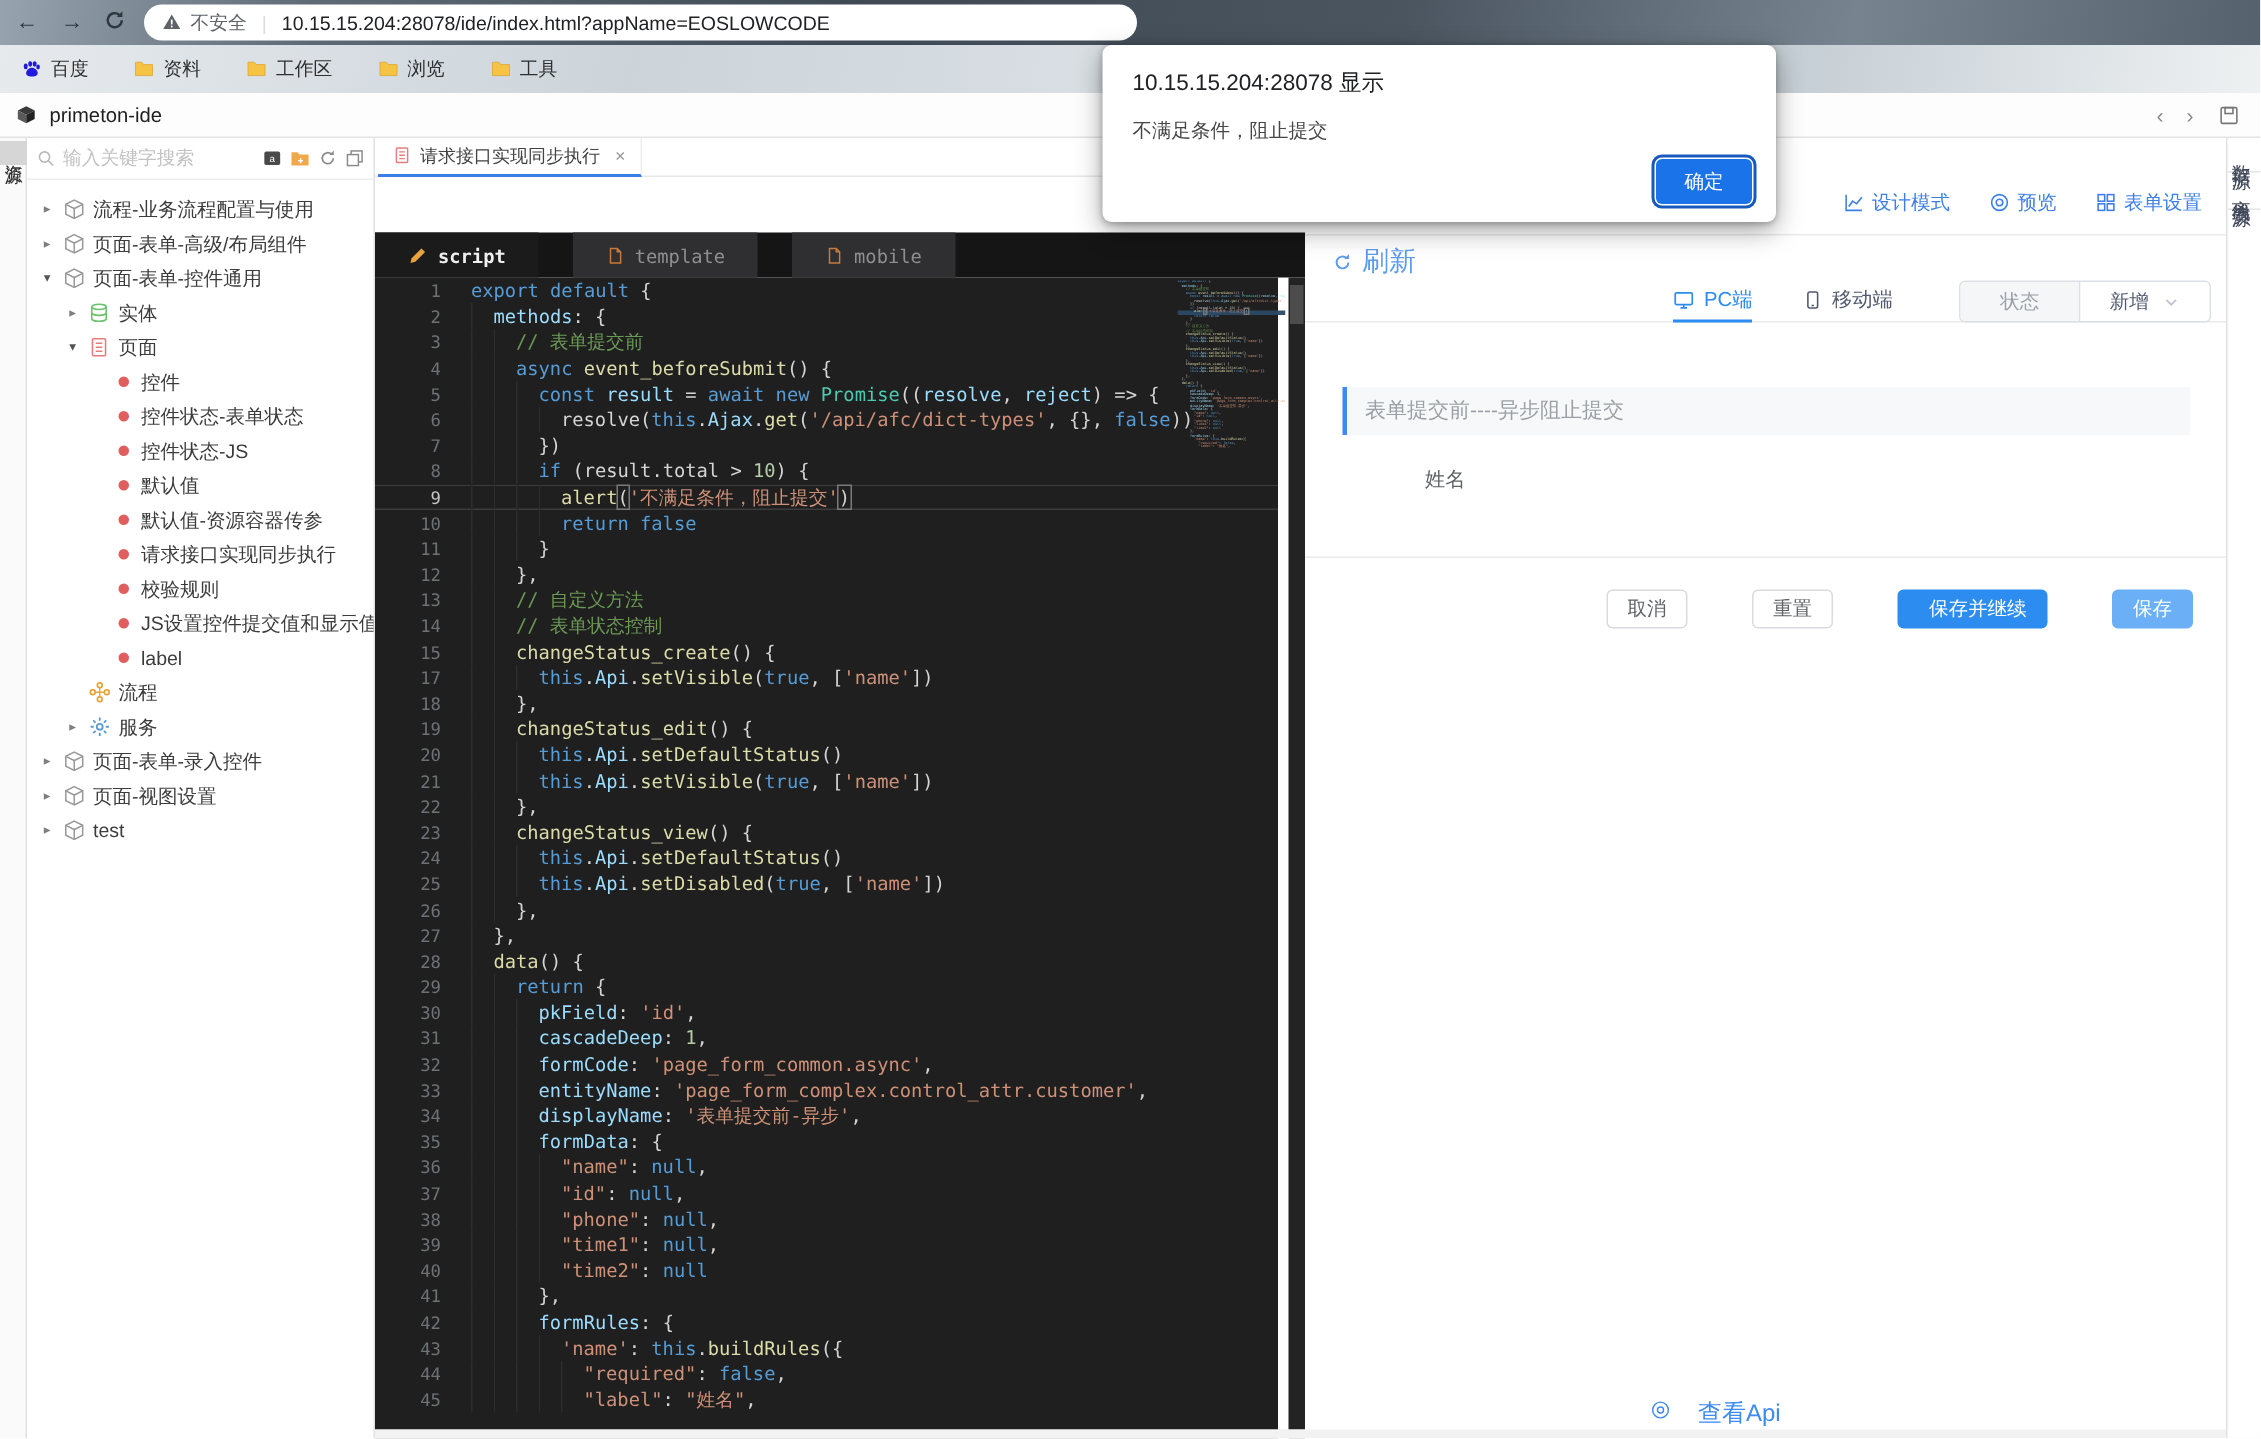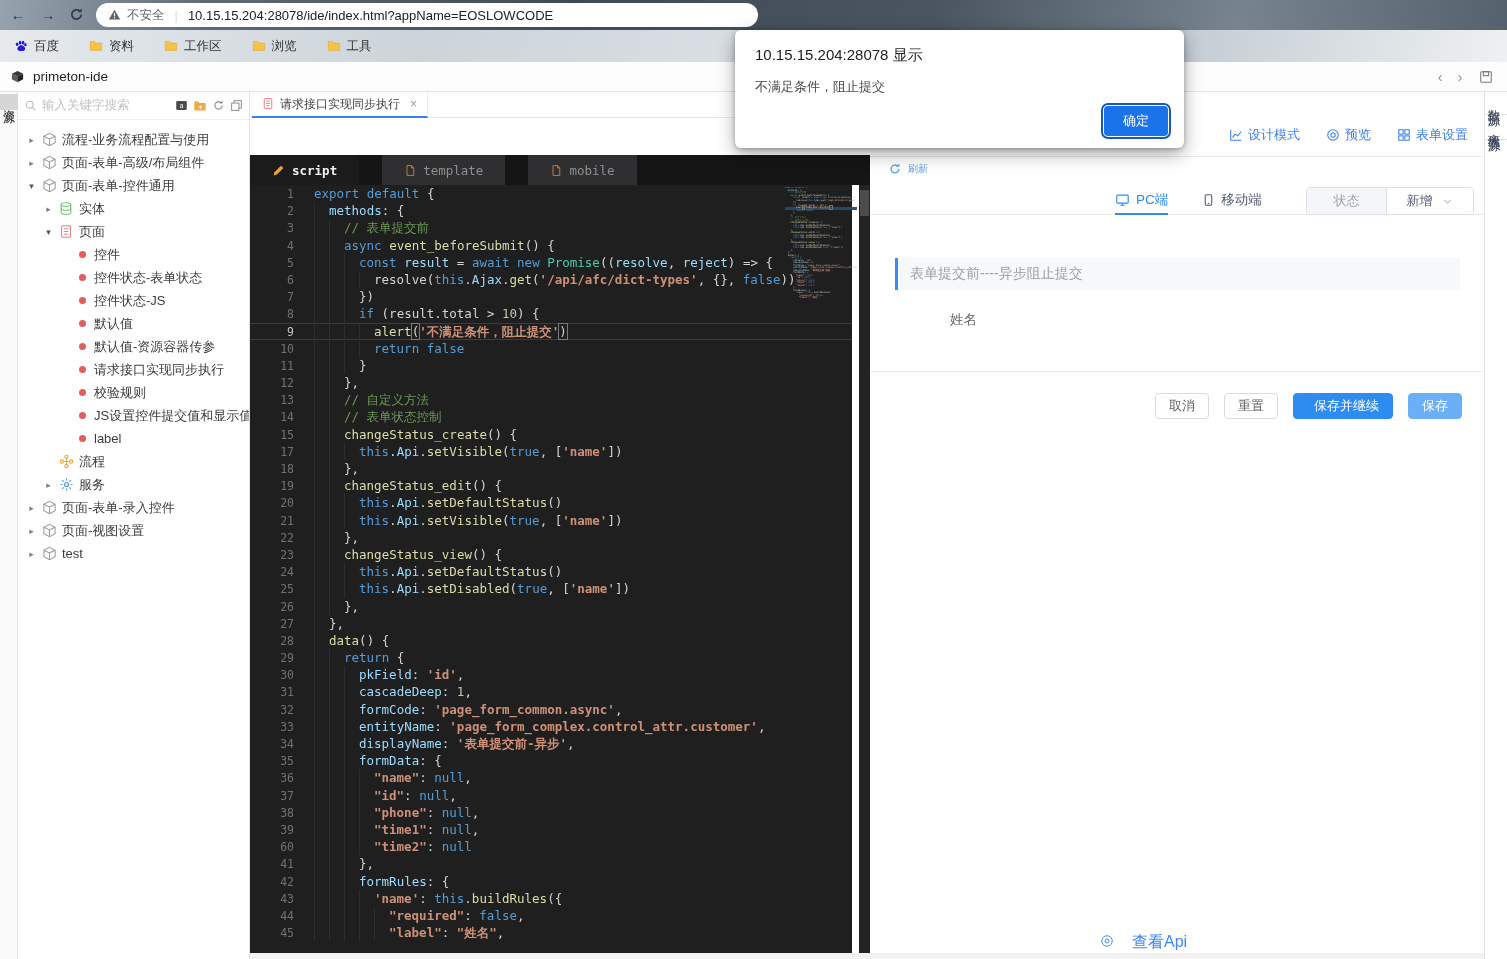--- a/index.html
+++ b/index.html
@@ -66,57 +66,57 @@
   .ctab { display:flex; align-items:center; gap:7px; padding:0 22px; font-size:12.5px; color:#8f8f8f; background:#2f2f31;
     font-family:"DejaVu Sans Mono",monospace; }
   .ctab.act { background:#1b1b1b; color:#f0f0f0; font-weight:bold; }
   .codearea { position:absolute; left:0; top:93px; width:602px; height:774px; background:#1f1f1f; overflow:hidden;
     font-family:"DejaVu Sans Mono",monospace; font-size:12.5px; }
   .cline { height:17.2px; line-height:17.2px; white-space:pre; color:#d4d4d4; }
   .cline .ln { display:inline-block; width:44px; margin-right:20px; text-align:right; color:#6e7277; font-size:11.5px; }
   .cline.cur { box-shadow:inset 0 1px 0 #3c3c3c, inset 0 -1px 0 #3c3c3c; }
   .cline.cur .ln { color:#c6c6c6; }
   .ind { display:inline-block; width:15px; height:17.2px; vertical-align:top; box-shadow:inset 1px 0 0 #2d2d2d; }
-  .tk-k { color:#569cd6; } .tk-s { color:#ce9178;font-weight:bold; } .tk-c { color:#6a9955; } .tk-f { color:#dcdcaa; }
+  .tk-k { color:#569cd6; } .tk-s { color:#ce9178; } .tk-c { color:#6a9955; } .tk-f { color:#dcdcaa; }
   .tk-v { color:#9cdcfe; } .tk-t { color:#4ec9b0; } .tk-n { color:#b5cea8; } .tk-p { color:#d4d4d4; }
   .tk-b { color:#d4d4d4; outline:1px solid #7a7a7a; }
   .minimap { position:absolute; left:535px; top:95px; width:72px; height:160px; overflow:hidden; opacity:.95; }
   .mline { white-space:pre; font-size:2.3px; line-height:2.5px; font-family:"DejaVu Sans Mono",monospace; color:#d4d4d4; }
   .mline.cur { background:#2b4a66; }
   .vtrack { position:absolute; right:0; top:93px; width:11px; height:774px; background:#232323; }
   .vthumb { position:absolute; right:1px; top:5px; width:9px; height:26px; background:#4c4c4c; }
   .hstrip { position:absolute; left:0; bottom:0; width:620px; height:6px; background:#f2f2f2; }
 
   
   .rpanel { position:absolute; left:870px; top:92px; width:614px; height:867px; background:#fff; }
   .rp-toolbar { position:absolute; left:0; top:0; width:614px; height:65px; border-bottom:1px solid #e8eaec; }
   .rp-links { position:absolute; right:16px; top:34px; display:flex; gap:26px; }
   .rlink { color:#3d7fe8; font-size:13px; display:flex; align-items:center; gap:5px; white-space:nowrap; }
   .refreshrow { position:absolute; left:0; top:65px; width:614px; height:28px; }
-  .refresh { position:absolute; left:18px; top:5px; color:#5e9bef; font-size:10px; display:flex; align-items:center; gap:6px; }
+  .refresh { position:absolute; left:18px; top:5px; color:#5e9bef; font-size:18px; display:flex; align-items:center; gap:6px; }
   .tabsrow { position:absolute; left:0; top:93px; width:614px; height:30px; border-bottom:1px solid #e8eaec; }
   .dtabs { position:absolute; left:245px; top:0; display:flex; gap:34px; height:30px; }
   .dtab { display:flex; align-items:center; gap:6px; font-size:13.5px; color:#515a6e; height:30px; }
   .dtab.act { color:#2d8cf0; box-shadow:inset 0 -2px 0 #2d8cf0; }
   .statusgrp { position:absolute; right:10px; top:2px; width:168px; height:28px; border:1px solid #dcdfe6; border-radius:4px;
     display:flex; overflow:hidden; }
   .statuslbl { width:80px; background:#f5f6f8; color:#9aa0aa; font-size:13px; display:flex; align-items:center; justify-content:center;
     border-right:1px solid #dcdfe6; }
   .statusval { flex:1; background:#fff; color:#515a6e; font-size:13px; display:flex; align-items:center; justify-content:center; gap:8px; }
   .formtitle { position:absolute; left:25px; top:166px; width:565px; height:32px; background:#f7f8fa; display:flex; align-items:center; }
   .formtitle .bar { width:3px; height:32px; background:#3d8af2; }
   .formtitle .txt { margin-left:12px; font-size:14px; color:#9ba0a6; }
   .fieldrow { position:absolute; left:0; top:213px; width:614px; height:28px; }
   .flabel { position:absolute; left:80px; top:6px; width:32px; font-size:13.5px; color:#606266; }
   .finput { position:absolute; left:120px; top:0; width:342px; height:28px; border:1px solid #dcdee2; border-radius:4px;
     background:#fff; font-size:13px; color:#333; padding:0 10px; font-family:inherit; }
   .finput::placeholder { color:#c0c4cc; }
   .fdivider { position:absolute; left:0; top:279px; width:614px; height:1px; background:#e8eaec; }
   .factions { position:absolute; right:22px; top:301px; display:flex; gap:15px; }
-  .fbtn { height:26px; border-radius:4px; font-size:13px; padding:0 13px; font-family:inherit; white-space:nowrap; }
+  .fbtn { height:26px; border-radius:4px; font-size:13px; padding:0 13px; font-family:inherit; white-space:nowrap;margin-left:28px; }
   .fbtn.default { background:#fff; border:1px solid #d9dbe0; color:#606266; }
   .fbtn.primary { background:#2d8cf0; border:1px solid #2d8cf0; color:#fff;padding-left:20px; }
   .fbtn.primary-light { background:#6bb0f7; border:1px solid #6bb0f7; color:#fff; }
   .viewapi { position:absolute; left:230px; top:840px; color:#3d8af2; font-size:16px; display:flex; align-items:flex-start; gap:18px; }
   .bottomstrip { position:absolute; left:250px; top:953px; width:1257px; height:6px; background:#f2f2f2; }
 
   
   .rstrip { position:absolute; left:1484px; top:92px; width:23px; height:867px; background:#fff; border-left:1px solid #e0e0e0; }
   .rstab { width:23px; padding:8px 0; color:#40485a; font-size:12.5px; writing-mode:vertical-lr; text-orientation:upright;
     text-align:center; letter-spacing:2px; border-bottom:1px solid #e4e4e4; }
@@ -402,21 +402,21 @@
         <div class="cline"><span class="ln">30</span><span class="ind"></span><span class="ind"></span><span class="ind"></span><span class="tk-v">pkField</span><span class="tk-p">: </span><span class="tk-s">'id'</span><span class="tk-p">,</span></div>
         <div class="cline"><span class="ln">31</span><span class="ind"></span><span class="ind"></span><span class="ind"></span><span class="tk-v">cascadeDeep</span><span class="tk-p">: </span><span class="tk-n">1</span><span class="tk-p">,</span></div>
         <div class="cline"><span class="ln">32</span><span class="ind"></span><span class="ind"></span><span class="ind"></span><span class="tk-v">formCode</span><span class="tk-p">: </span><span class="tk-s">'page_form_common.async'</span><span class="tk-p">,</span></div>
         <div class="cline"><span class="ln">33</span><span class="ind"></span><span class="ind"></span><span class="ind"></span><span class="tk-v">entityName</span><span class="tk-p">: </span><span class="tk-s">'page_form_complex.control_attr.customer'</span><span class="tk-p">,</span></div>
         <div class="cline"><span class="ln">34</span><span class="ind"></span><span class="ind"></span><span class="ind"></span><span class="tk-v">displayName</span><span class="tk-p">: </span><span class="tk-s">'表单提交前-异步'</span><span class="tk-p">,</span></div>
         <div class="cline"><span class="ln">35</span><span class="ind"></span><span class="ind"></span><span class="ind"></span><span class="tk-v">formData</span><span class="tk-p">: {</span></div>
         <div class="cline"><span class="ln">36</span><span class="ind"></span><span class="ind"></span><span class="ind"></span><span class="ind"></span><span class="tk-s">"name"</span><span class="tk-p">: </span><span class="tk-k">null</span><span class="tk-p">,</span></div>
         <div class="cline"><span class="ln">37</span><span class="ind"></span><span class="ind"></span><span class="ind"></span><span class="ind"></span><span class="tk-s">"id"</span><span class="tk-p">: </span><span class="tk-k">null</span><span class="tk-p">,</span></div>
         <div class="cline"><span class="ln">38</span><span class="ind"></span><span class="ind"></span><span class="ind"></span><span class="ind"></span><span class="tk-s">"phone"</span><span class="tk-p">: </span><span class="tk-k">null</span><span class="tk-p">,</span></div>
         <div class="cline"><span class="ln">39</span><span class="ind"></span><span class="ind"></span><span class="ind"></span><span class="ind"></span><span class="tk-s">"time1"</span><span class="tk-p">: </span><span class="tk-k">null</span><span class="tk-p">,</span></div>
-        <div class="cline"><span class="ln">60</span><span class="ind"></span><span class="ind"></span><span class="ind"></span><span class="ind"></span><span class="tk-s">"time2"</span><span class="tk-p">: </span><span class="tk-k">null</span></div>
+        <div class="cline"><span class="ln">40</span><span class="ind"></span><span class="ind"></span><span class="ind"></span><span class="ind"></span><span class="tk-s">"time2"</span><span class="tk-p">: </span><span class="tk-k">null</span></div>
         <div class="cline"><span class="ln">41</span><span class="ind"></span><span class="ind"></span><span class="ind"></span><span class="tk-p">},</span></div>
         <div class="cline"><span class="ln">42</span><span class="ind"></span><span class="ind"></span><span class="ind"></span><span class="tk-v">formRules</span><span class="tk-p">: {</span></div>
         <div class="cline"><span class="ln">43</span><span class="ind"></span><span class="ind"></span><span class="ind"></span><span class="ind"></span><span class="tk-s">'name'</span><span class="tk-p">: </span><span class="tk-k">this</span><span class="tk-p">.</span><span class="tk-f">buildRules</span><span class="tk-p">({</span></div>
         <div class="cline"><span class="ln">44</span><span class="ind"></span><span class="ind"></span><span class="ind"></span><span class="ind"></span><span class="ind"></span><span class="tk-s">"required"</span><span class="tk-p">: </span><span class="tk-k">false</span><span class="tk-p">,</span></div>
         <div class="cline"><span class="ln">45</span><span class="ind"></span><span class="ind"></span><span class="ind"></span><span class="ind"></span><span class="ind"></span><span class="tk-s">"label"</span><span class="tk-p">: </span><span class="tk-s">"姓名"</span><span class="tk-p">,</span></div>
       </div>
     <div class="minimap">
         <div class="mline"><span class="tk-k">export</span><span class="tk-p"> </span><span class="tk-k">default</span><span class="tk-p"> {</span></div>
         <div class="mline">&nbsp;&nbsp;<span class="tk-v">methods</span><span class="tk-p">: {</span></div>
         <div class="mline">&nbsp;&nbsp;&nbsp;&nbsp;<span class="tk-c">// 表单提交前</span></div>

